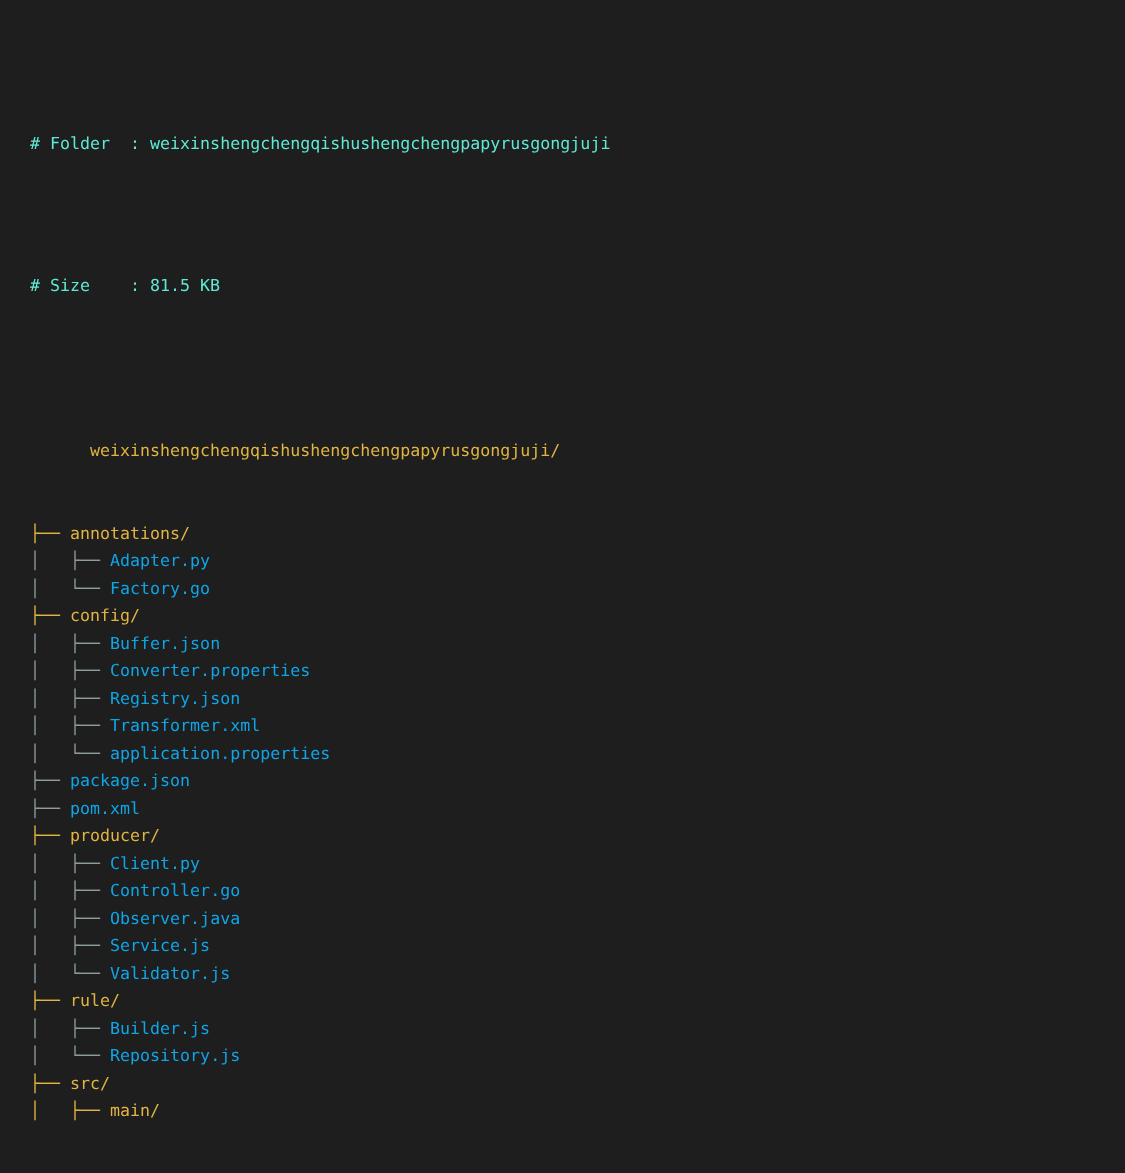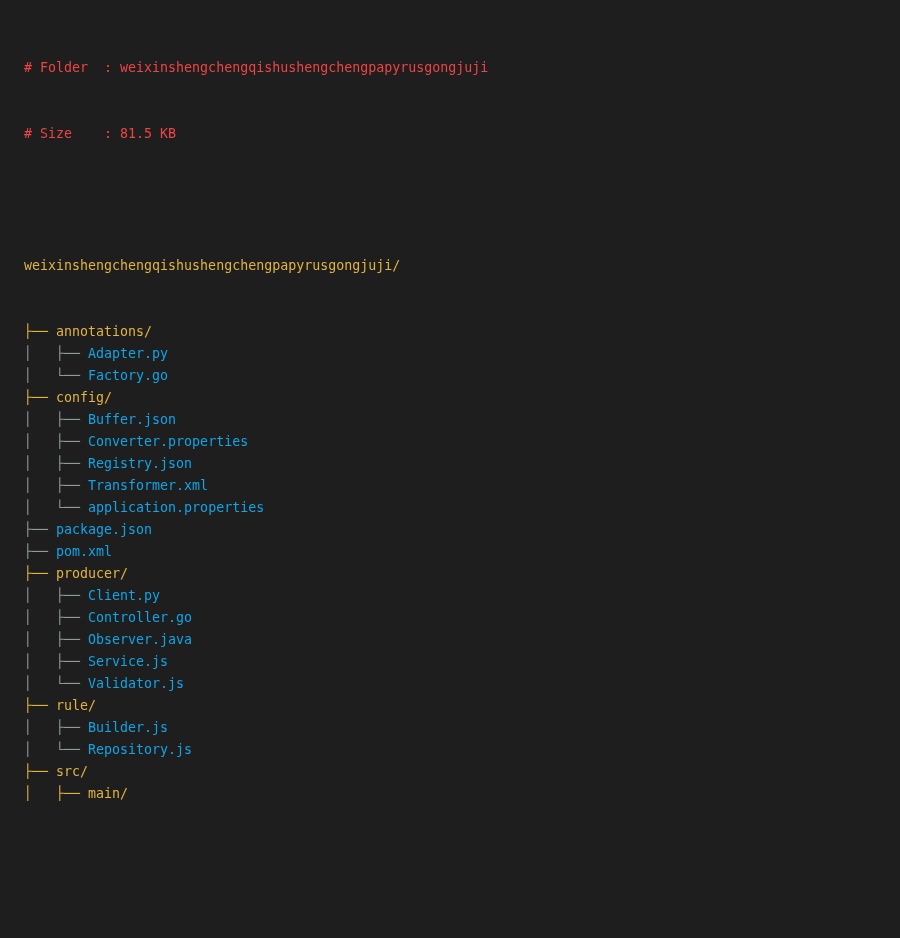--- a/index.html
+++ b/index.html
@@ -17,23 +17,23 @@
     }
     .viewer {
       position: relative;
       padding: 13px 0 0 24px;
       white-space: pre;
     }
     .line {
       height: 22px;
       display: block;
     }
-    .comment { color: #ef4444; }
+    .comment { color: #5eead4; margin-top: 48px; }
     .blank { height: 22px; }
-    .root { color: #e2b440; }
+    .root { color: #e2b440; margin-left: 48px; }
     .dir .prefix, .dir .name { color: #e2b440; }
     .file .prefix { color: #8e9c9c; }
     .file .name { color: #0ea5e9; }
   </style>
 </head>
 <body>
 
 <div class="viewer">
   <div class="line comment"># Folder  : weixinshengchengqishushengchengpapyrusgongjuji</div>
   <div class="line comment"># Size    : 81.5 KB</div>

